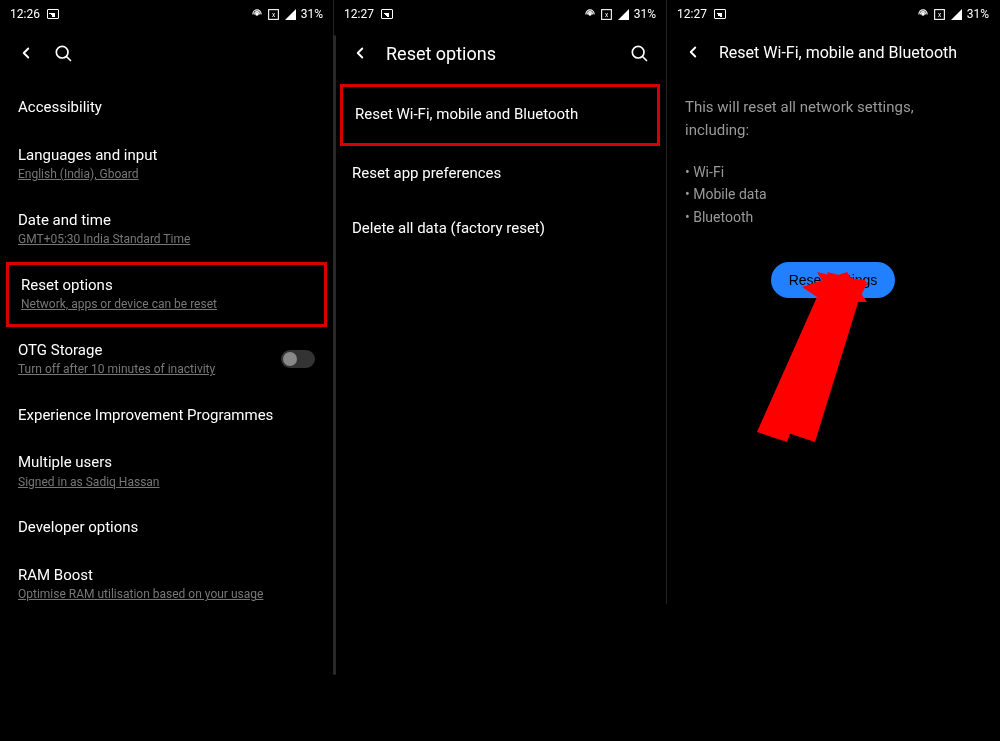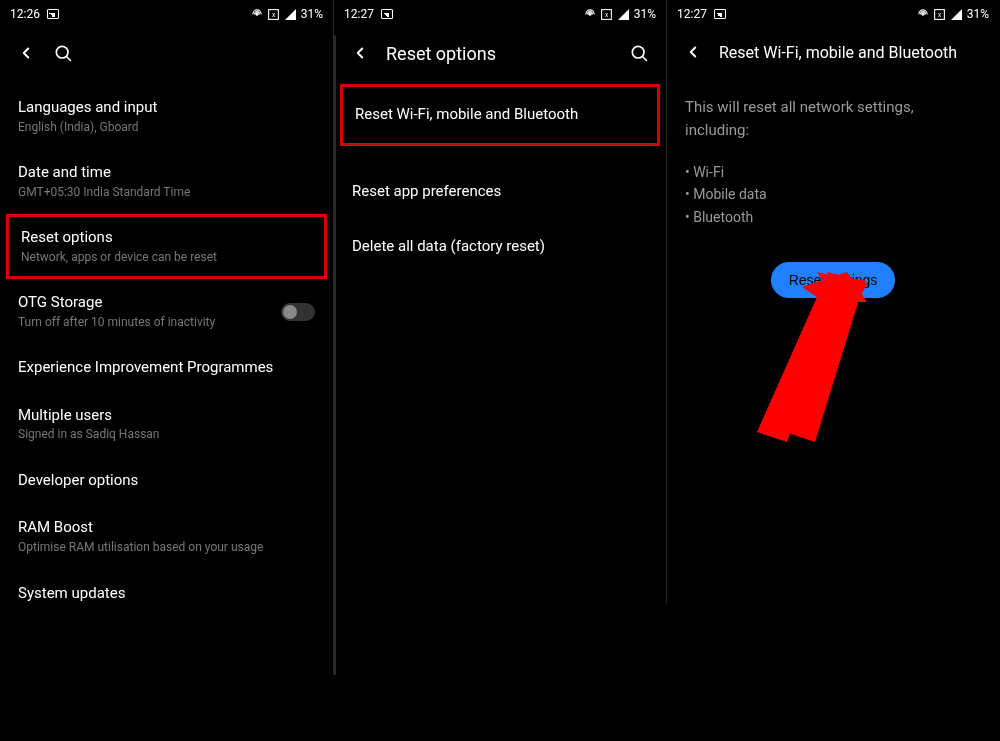--- a/index.html
+++ b/index.html
@@ -65,20 +65,21 @@
   .item-title {
     font-size: 15px;
     color: #fff;
     line-height: 1.3;
   }
   .item-sub {
     font-size: 12px;
     color: #777;
     margin-top: 2px;
     line-height: 1.3;
+    text-decoration: underline;
   }
   .item.has-toggle { display: flex; align-items: center; justify-content: flex-start; }
   .item.has-toggle > div:first-child { flex: 1; }
   .toggle {
     width: 34px; height: 18px;
     background: #333;
     border-radius: 9px;
     position: relative;
   }
   .toggle::after {
@@ -198,20 +199,23 @@
     </span>
     <span class="search-icon">
       <svg width="20" height="20" viewBox="0 0 24 24" fill="none" stroke="#fff" stroke-width="2" stroke-linecap="round">
           <circle cx="11" cy="11" r="7"></circle>
           <line x1="21" y1="21" x2="16.5" y2="16.5"></line>
         </svg>
     </span>
   </div>
   <div class="content">
     <div class="item">
+      <div class="item-title">Accessibility</div>
+    </div>
+    <div class="item">
       <div class="item-title">Languages and input</div>
       <div class="item-sub">English (India), Gboard</div>
     </div>
     <div class="item">
       <div class="item-title">Date and time</div>
       <div class="item-sub">GMT+05:30 India Standard Time</div>
     </div>
     <div class="item highlight-red">
       <div class="item-title">Reset options</div>
       <div class="item-sub">Network, apps or device can be reset</div>
@@ -281,21 +285,21 @@
       <svg width="20" height="20" viewBox="0 0 24 24" fill="none" stroke="#fff" stroke-width="2" stroke-linecap="round">
           <circle cx="11" cy="11" r="7"></circle>
           <line x1="21" y1="21" x2="16.5" y2="16.5"></line>
         </svg>
     </span>
   </div>
   <div class="content">
     <div class="item highlight-red" style="padding:18px 12px;">
       <div class="item-title">Reset Wi-Fi, mobile and Bluetooth</div>
     </div>
-    <div class="item" style="padding-top:36px;padding-bottom:18px;">
+    <div class="item" style="padding-top:18px;padding-bottom:18px;">
       <div class="item-title">Reset app preferences</div>
     </div>
     <div class="item" style="padding-top:18px;padding-bottom:18px;">
       <div class="item-title">Delete all data (factory reset)</div>
     </div>
   </div>
 </div>
 
 <div class="panel">
   <div class="status-bar">

